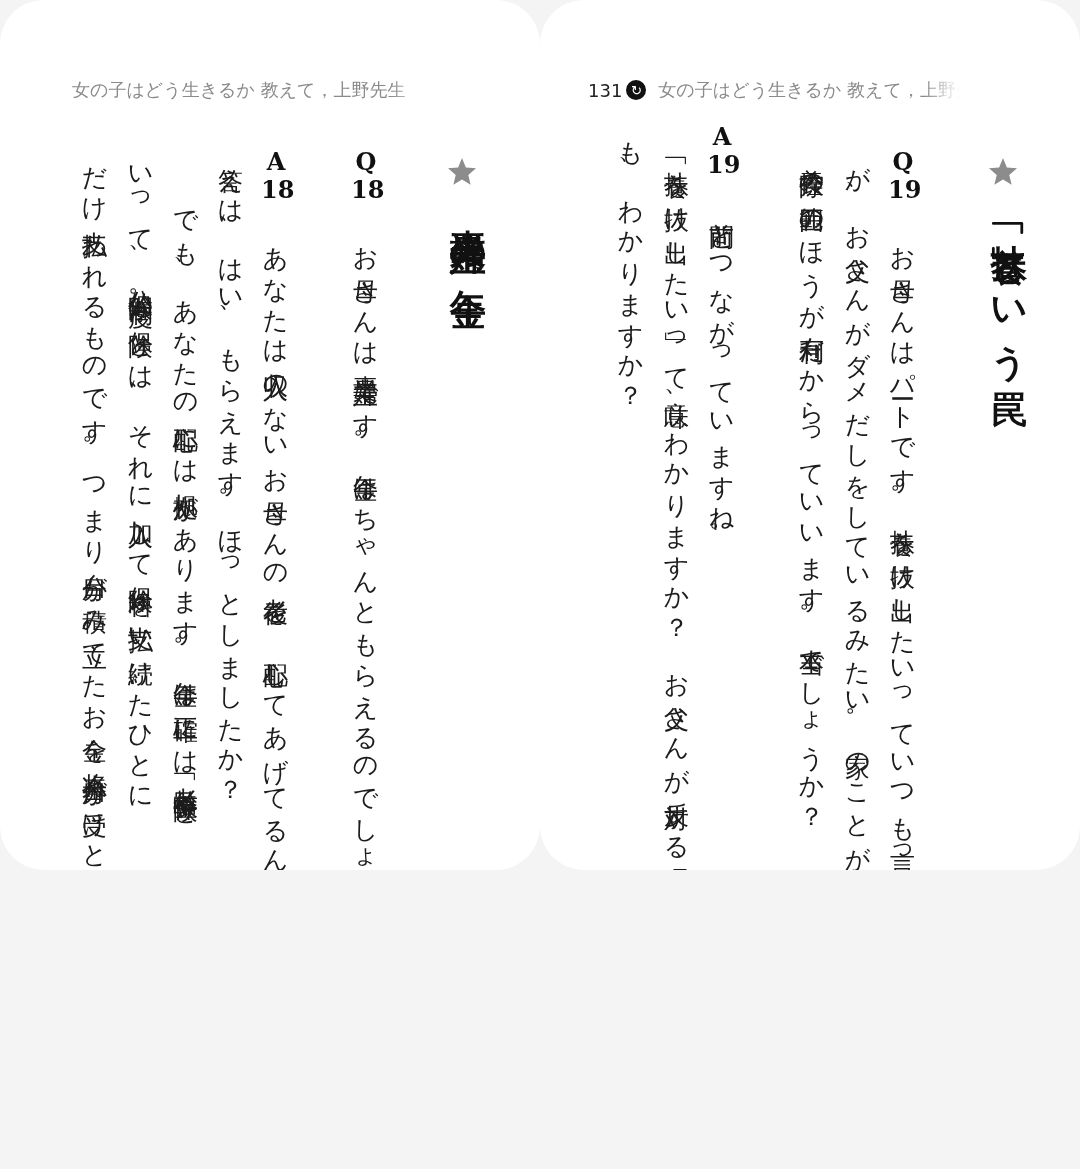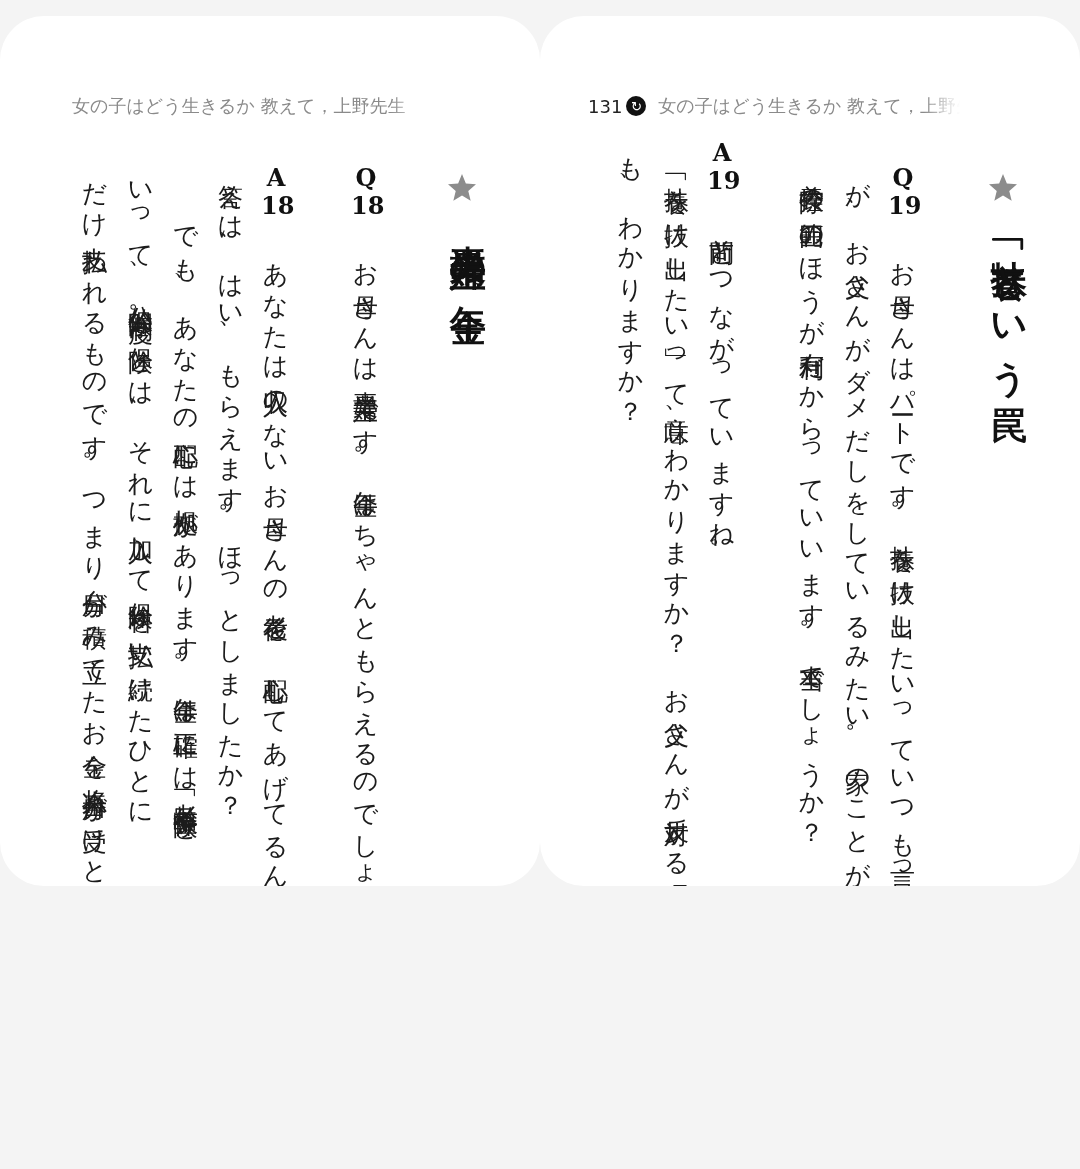--- a/index.html
+++ b/index.html
@@ -1,20 +1,20 @@
 <!DOCTYPE html>
 <html><head>
 <meta charset="utf-8">
 <style>
   * { box-sizing: border-box; margin: 0; padding: 0; }
   html, body { width: 1080px; height: 1169px; background: #f4f4f4; overflow: hidden; }
   body { position: relative; font-family: "DejaVu Serif", "Liberation Serif", serif; color: #1a1a1a; }
 
   .panel {
-    position: absolute; top: 16px; width: 540px; height: 870px;
+    position: absolute; top: 0; width: 540px; height: 870px;
     background: #ffffff; border-radius: 44px; overflow: hidden;
   }
   .panel.left { left: 0; }
   .panel.right { left: 540px; }
 
   .header {
     position: absolute; top: 76px; height: 28px; left: 0; right: 0;
     font-family: "DejaVu Sans", "Liberation Sans", sans-serif;
     font-size: 18px; color: #8a8a8a; white-space: nowrap; overflow: hidden;
     display: flex; align-items: center;

